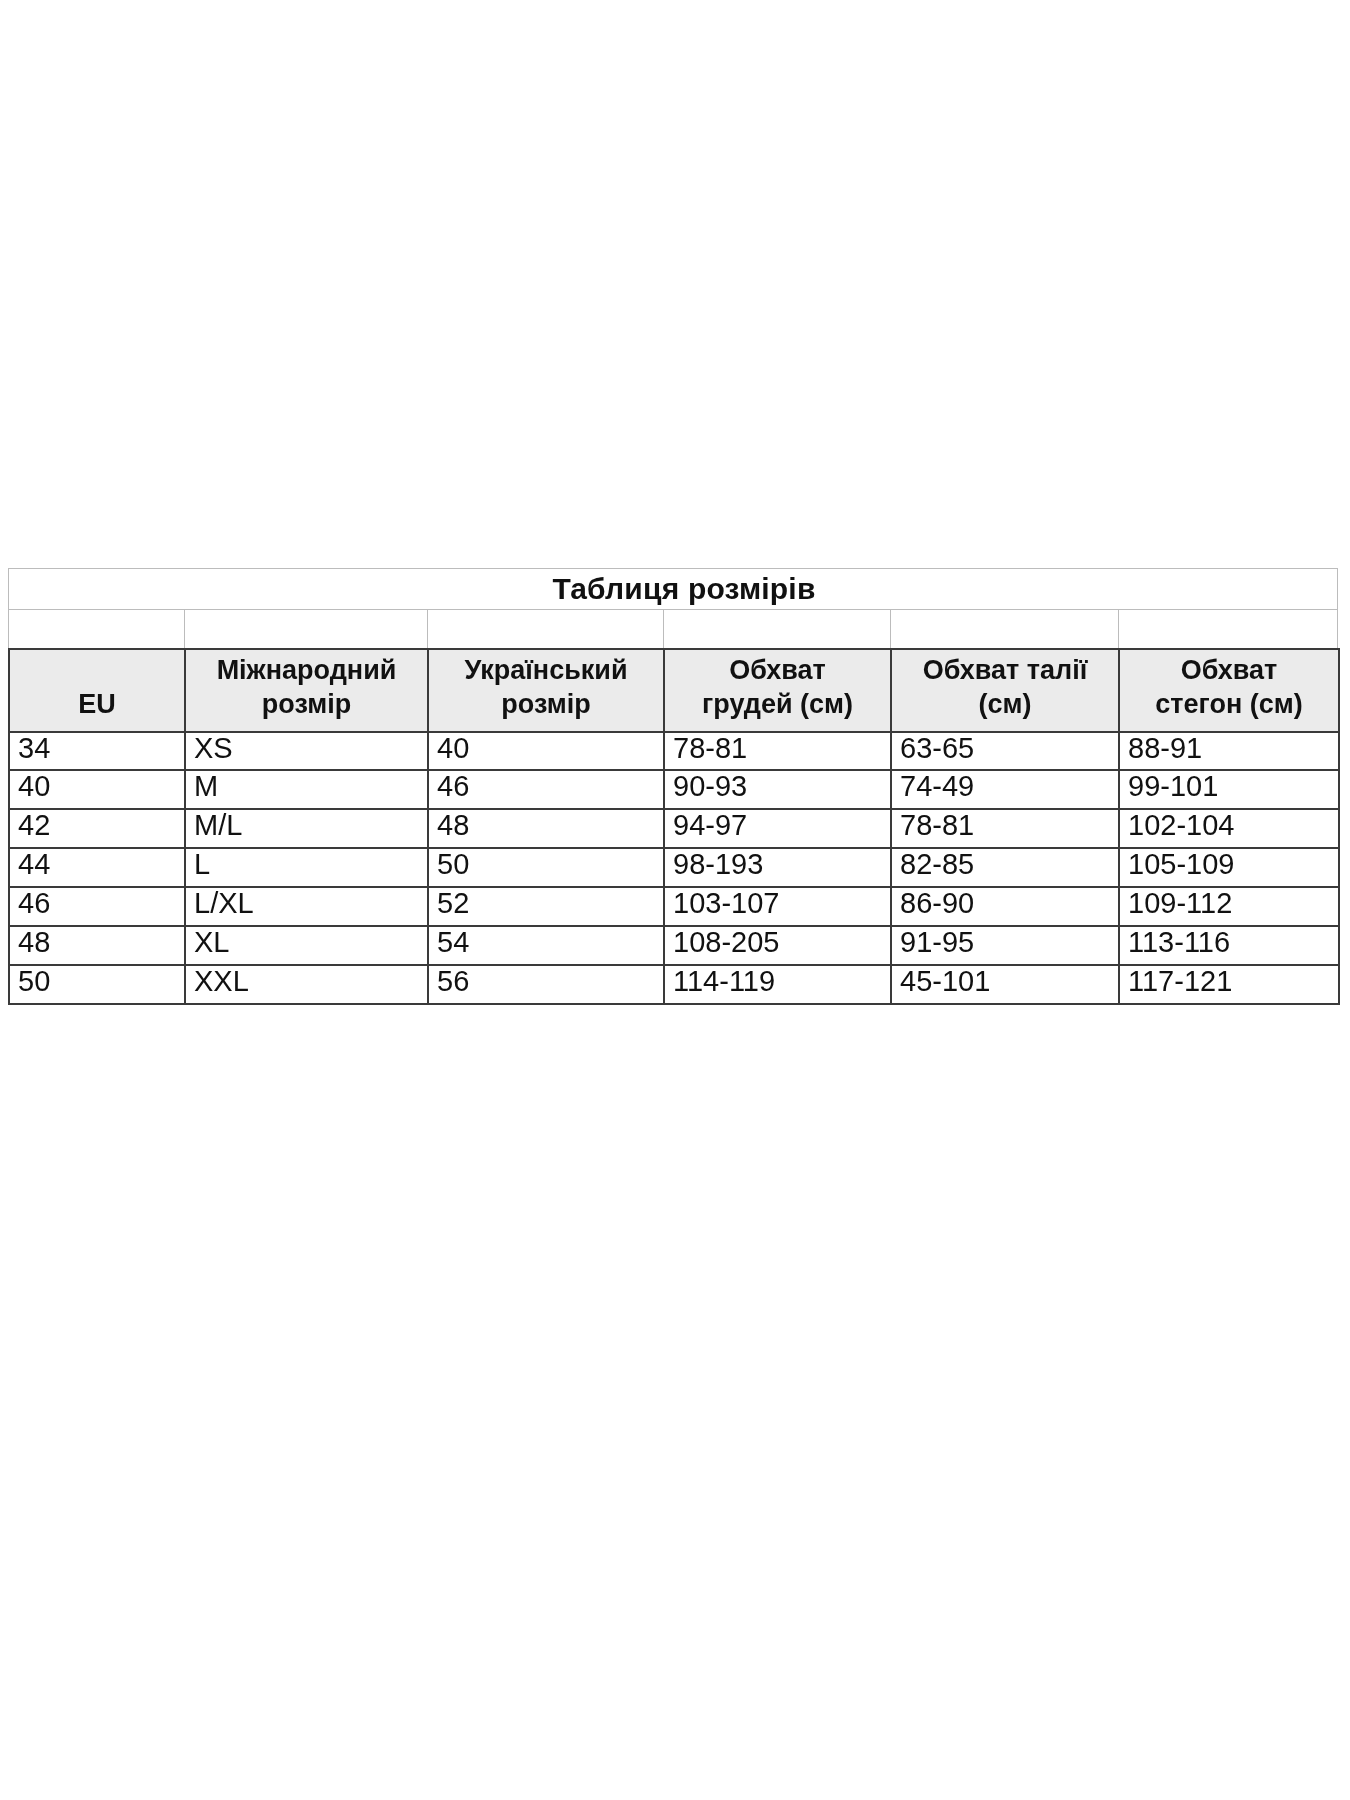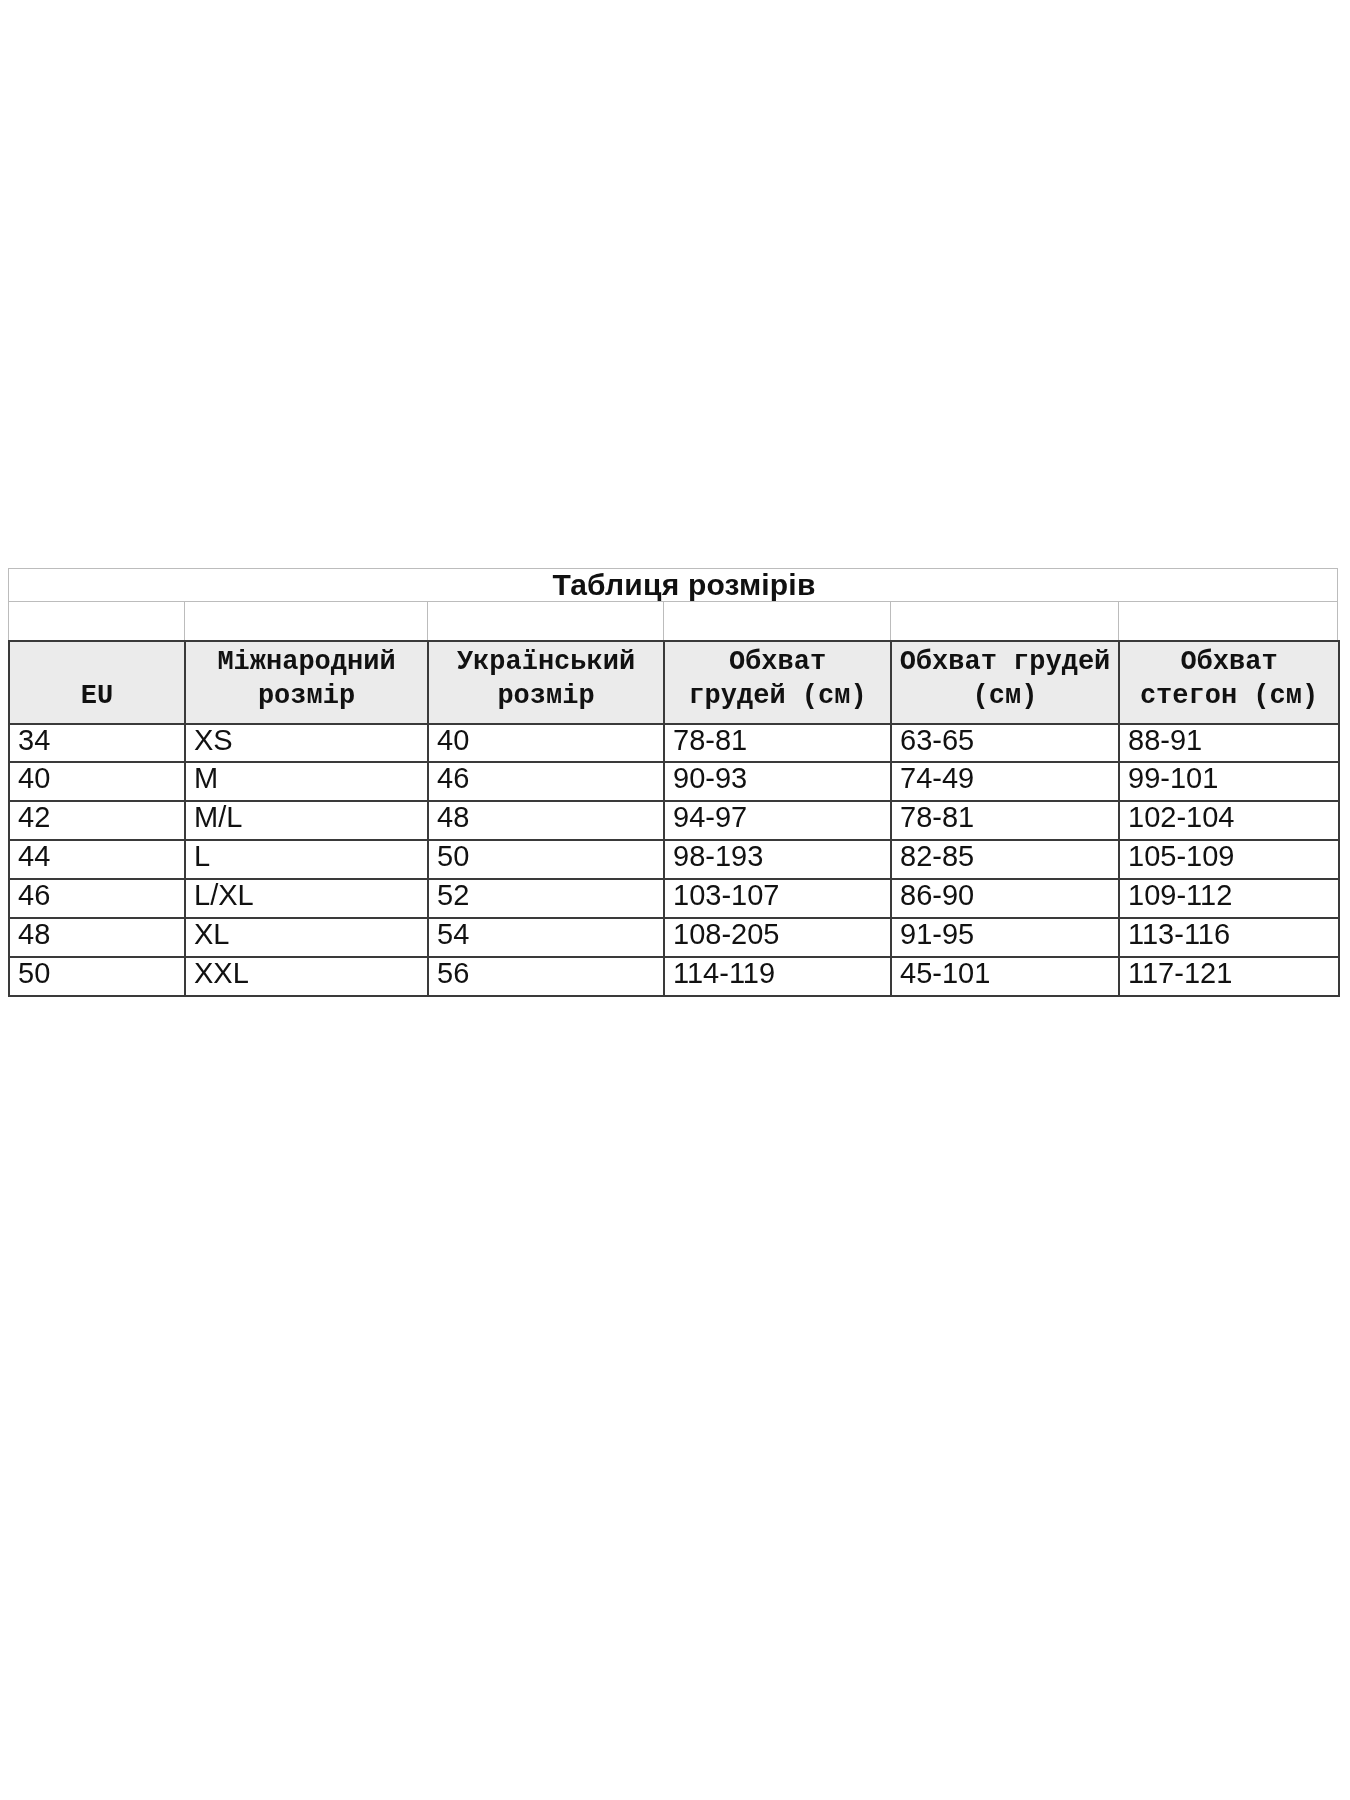--- a/index.html
+++ b/index.html
@@ -16,21 +16,21 @@
   }
   .sheet {
     position: absolute;
     left: 8px;
     top: 568px;
     width: 1330px;
   }
   
   .title-row {
     box-sizing: border-box;
-    height: 34px;
+    height: 42px;
     border: 1px solid #bcbcbc;
     display: flex;
     align-items: center;
     justify-content: center;
     font-size: 30px;
     font-weight: bold;
     letter-spacing: 0.2px;
     padding-left: 22px;
   }
   
@@ -63,21 +63,20 @@
   table.size-table th {
     height: 79px;
     background: #ebebeb;
     font-size: 27px;
     font-weight: bold;
     text-align: center;
     vertical-align: bottom;
     padding: 4px 4px 9px 4px;
     line-height: 1.25;
     white-space: pre-line;
-    font-family: Liberation Mono, monospace;
   }
   table.size-table td {
     height: 36px;
     font-size: 29px;
     font-weight: normal;
     text-align: left;
     vertical-align: bottom;
     padding: 0 4px 5px 8px;
     background: #ffffff;
     line-height: 1.1;
@@ -110,21 +109,21 @@
     </colgroup>
     <thead>
       <tr>
         <th>EU</th>
         <th>Міжнародний
 розмір</th>
         <th>Український
 розмір</th>
         <th>Обхват
 грудей (см)</th>
-        <th>Обхват грудей
+        <th>Обхват талії
 (см)</th>
         <th>Обхват
 стегон (см)</th>
       </tr>
     </thead>
     <tbody>
       <tr>
         <td>34</td>
         <td>XS</td>
         <td>40</td>

